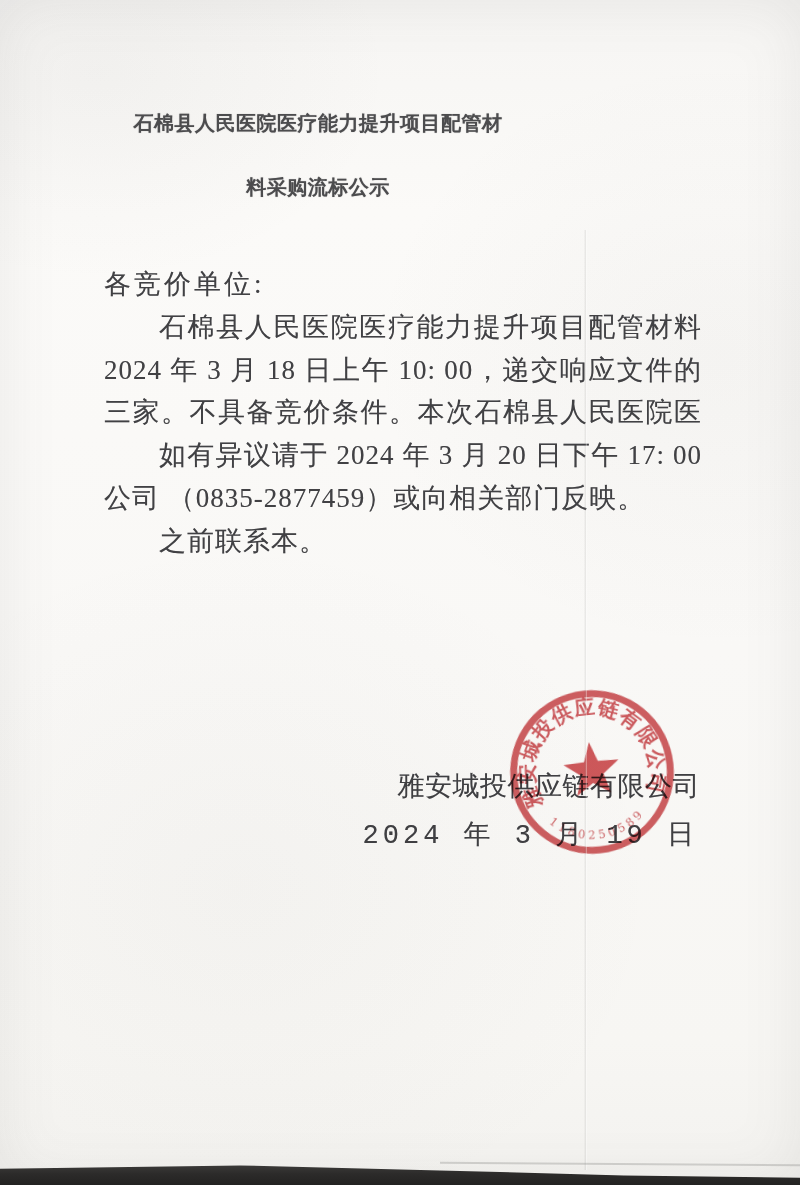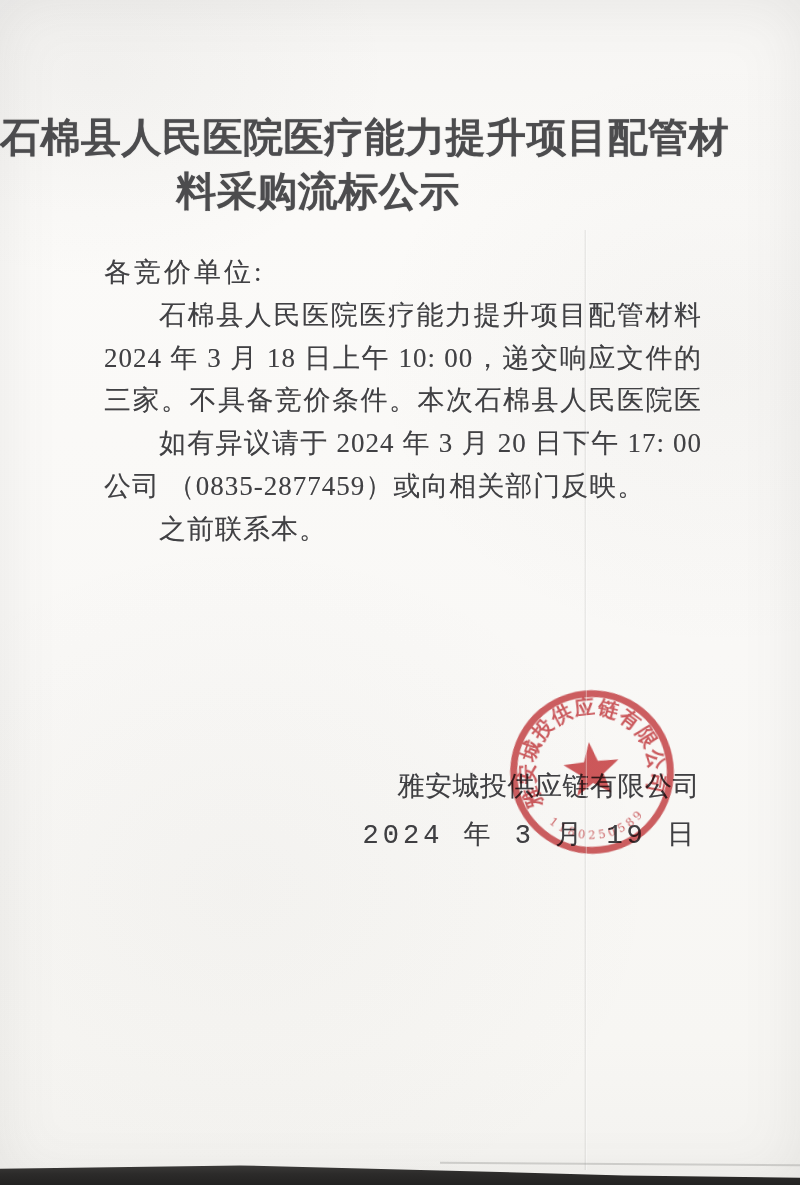--- a/index.html
+++ b/index.html
@@ -40,48 +40,48 @@
     left: 55%; bottom: 20px;
     width: 45%; height: 2px;
     background: rgba(140,140,138,0.35);
     transform: rotate(0.4deg);
   }
 
   .title {
     position: absolute;
     left: 0; width: 636px;
     text-align: center;
-    font-size: 40px;
+    font-size: 20px;
     font-weight: 700;
     letter-spacing: 0.5px;
     color: #4c4c4e;
     text-shadow: 0 0 1px rgba(76,76,78,0.45);
     white-space: nowrap;
   }
   .title-line1 { top: 110px; }
-  .title-line2 { top: 164px; }
+  .title-line2 { top: 174px; }
 
   .body-text {
     position: absolute;
     left: 104px; top: 251px;
     width: 598px;
     font-size: 27px;
     color: #414144;
     text-shadow: 0 0 0.5px rgba(65,65,68,0.35);
   }
   .bline {
     height: 42.8px;
     line-height: 42.8px;
     overflow: hidden;
     letter-spacing: 1px;
   }
   .bline.justify { text-align: justify; }
   .bline.justify::after { content: ""; display: inline-block; width: 100%; height: 0; }
   .bline.indent { padding-left: 55px; }
-  .salutation { letter-spacing: 3px; }
+  .salutation { letter-spacing: 3px; margin-top: 12px; }
 
   .signature {
     position: absolute;
     right: 100px; top: 768px;
     text-align: right;
     font-size: 27px;
     color: #3f3f42;
     text-shadow: 0 0 0.5px rgba(65,65,68,0.35);
   }
   .signature .company { letter-spacing: 0.5px; white-space: nowrap; }

